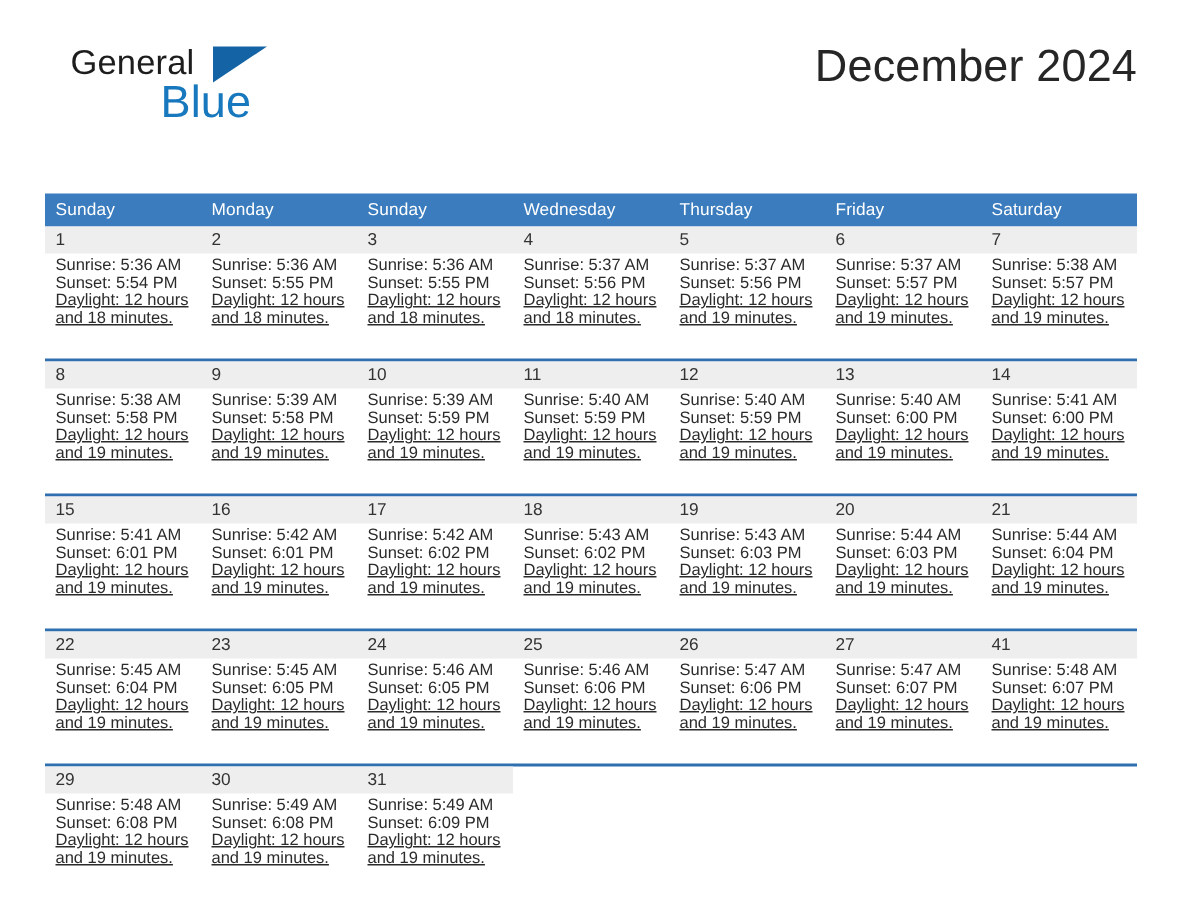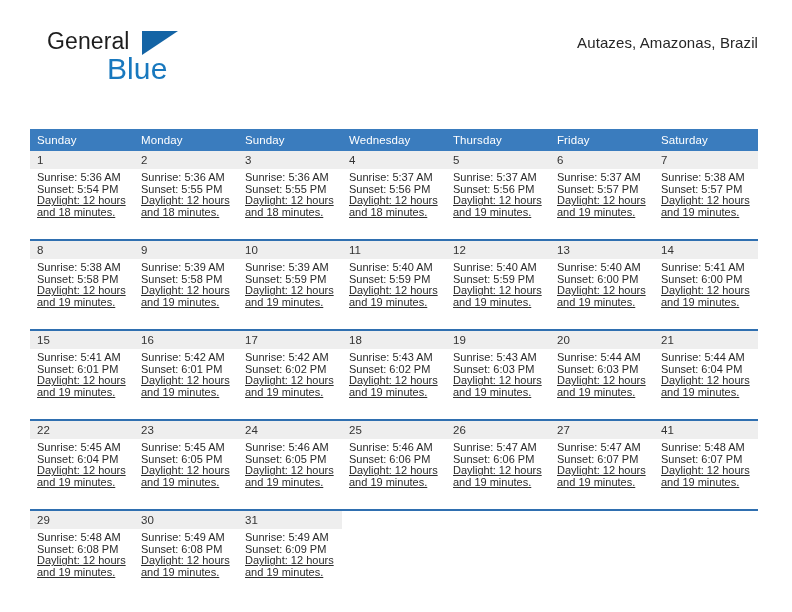--- a/index.html
+++ b/index.html
@@ -152,21 +152,21 @@
 
   <div class="top-header">
 
     <div class="brand">
       <span class="brand-general">General</span>
       <span class="brand-triangle"></span>
       <span class="brand-blue">Blue</span>
     </div>
 
     <div class="title-block">
-      <div class="location-subtitle">Autazes, Amazonas, Brazil</div>
+      <div class="month-title">December 2024</div>
     </div>
 
   </div>
 
   <table class="calendar">
     <thead>
       <tr id="weekday-row">
           <th>Sunday</th>
           <th>Monday</th>
           <th>Sunday</th>

